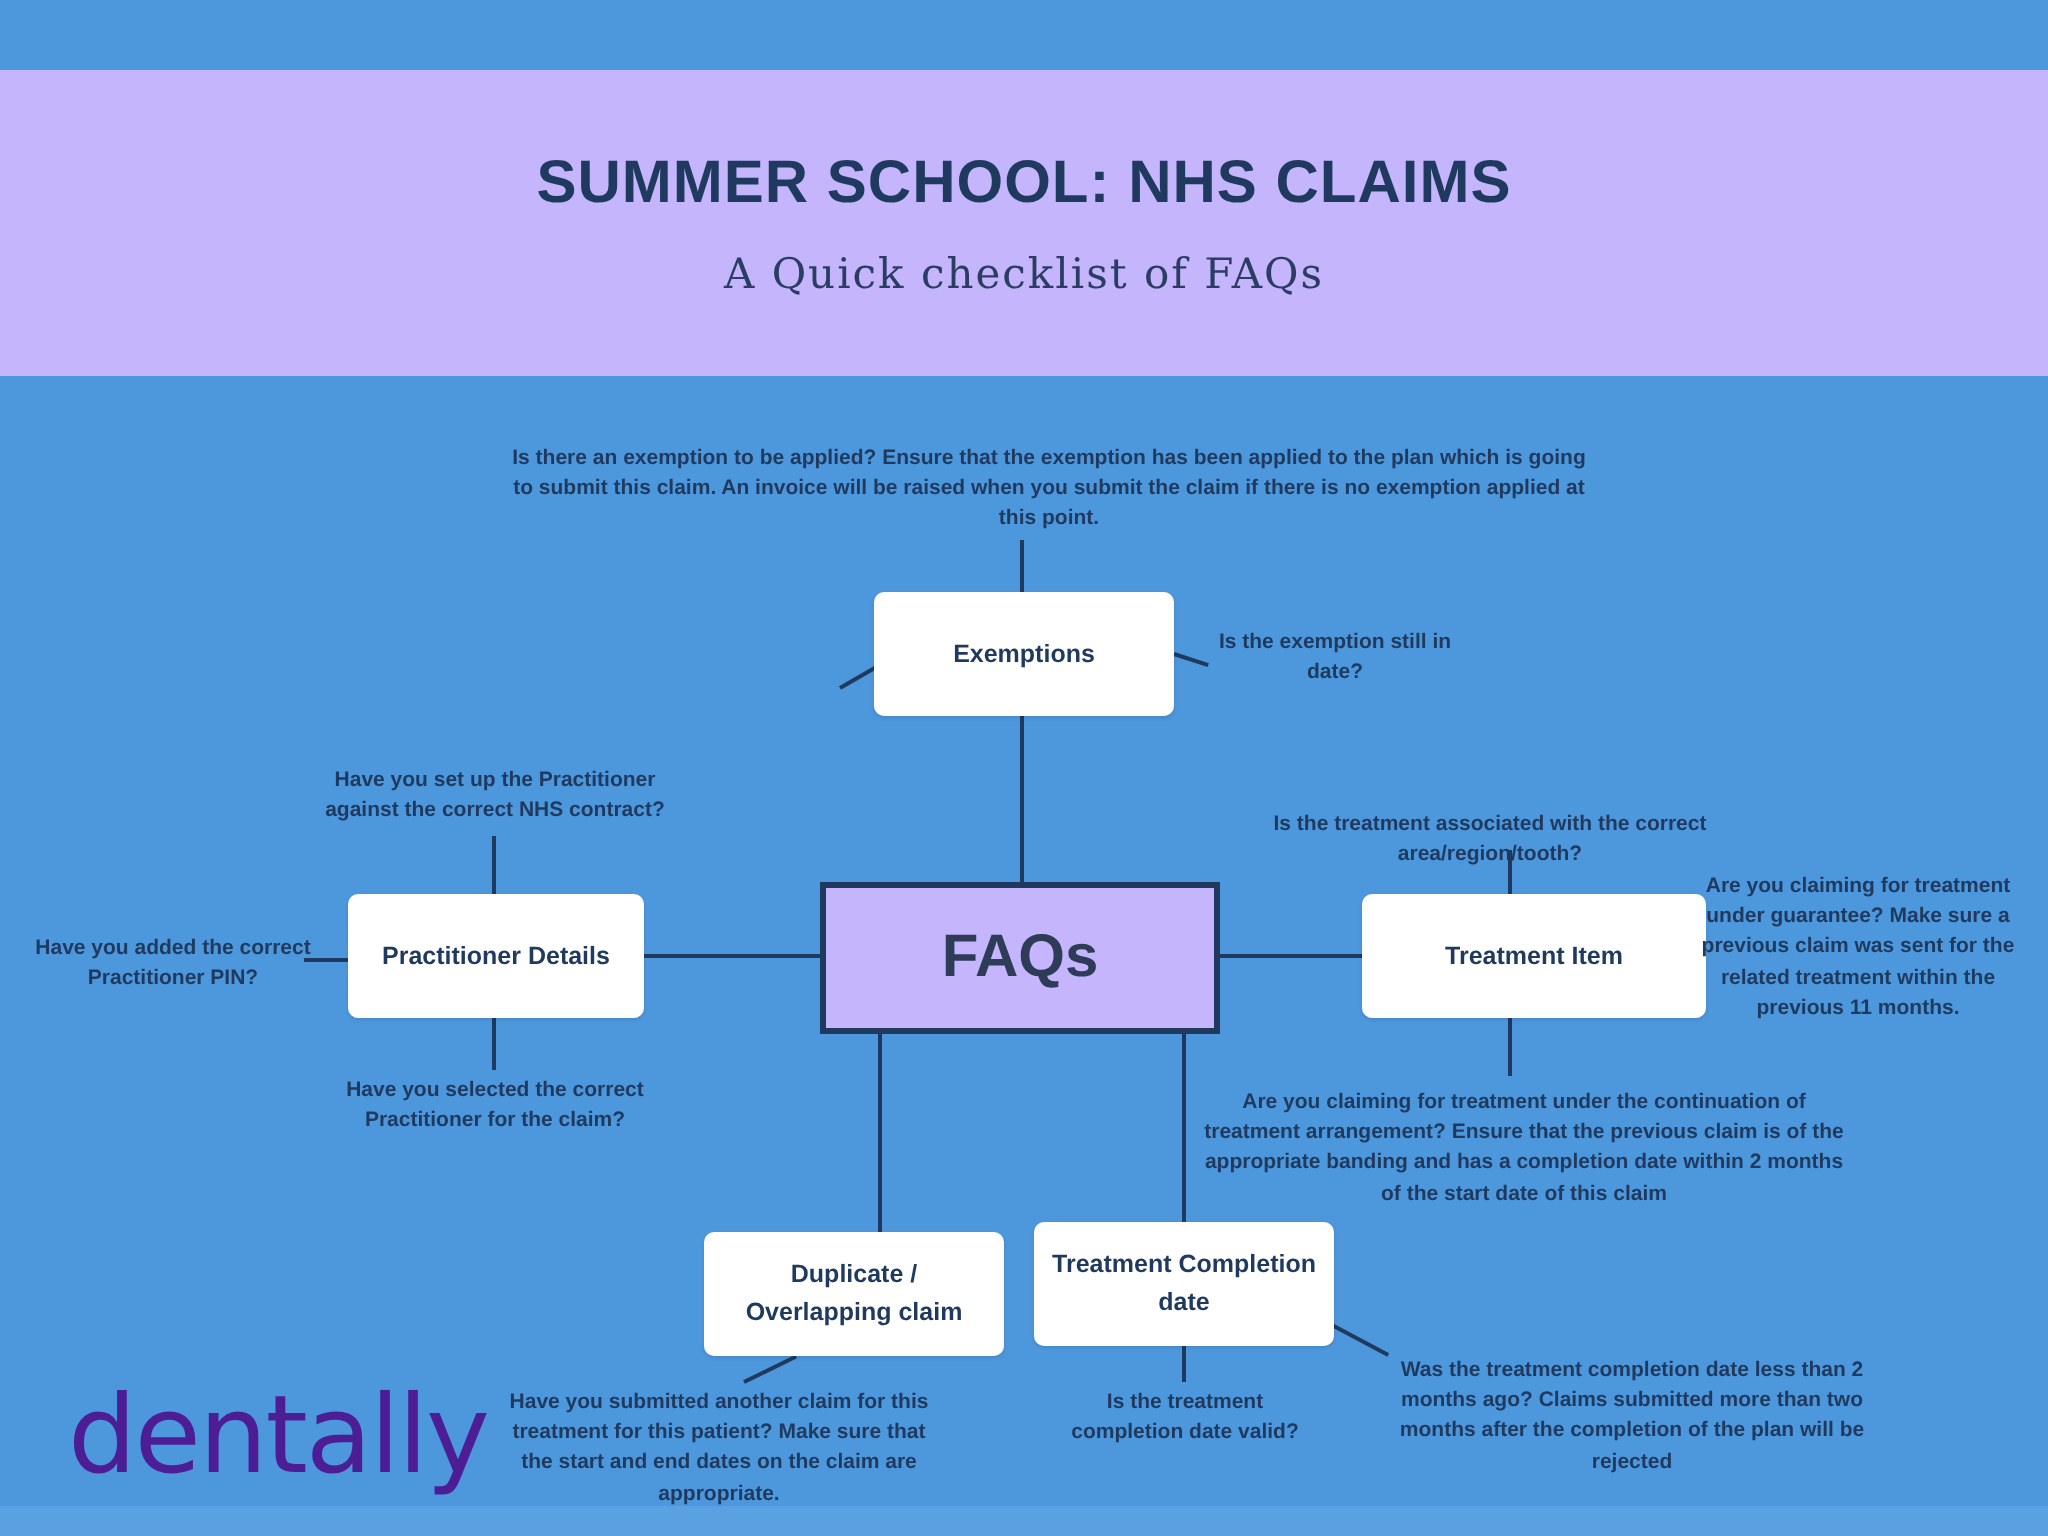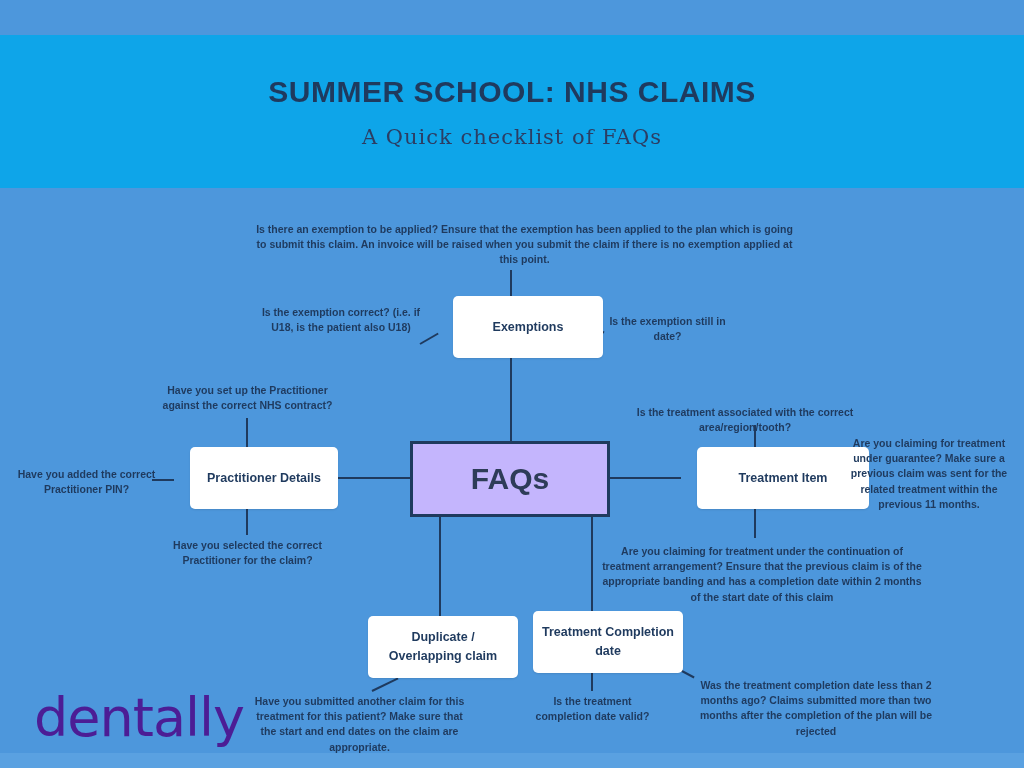--- a/index.html
+++ b/index.html
@@ -1,30 +1,30 @@
 <!DOCTYPE html>
 <html><head>
 <meta charset="utf-8">
 <style>
   * { margin:0; padding:0; box-sizing:border-box; }
   html,body { width:1024px; height:768px; }
   body { font-family:"Liberation Sans", sans-serif; }
   .page { position:relative; width:1024px; height:768px; background:#4d97dc; overflow:hidden; }
 
   
-  .banner { position:absolute; left:0; top:35px; width:1024px; height:153px; background:#0ea5e9;
+  .banner { position:absolute; left:0; top:35px; width:1024px; height:153px; background:#c4b5fd;
             display:flex; flex-direction:column; align-items:center; justify-content:center; gap:16px; }
   .title { color:#1f3a5e; font-size:30px; font-weight:bold; letter-spacing:0.5px; }
   .subtitle { color:#2c3d63; font-family:"DejaVu Serif", serif; font-size:21px; letter-spacing:1px; }
 
   
   .node { position:absolute; background:#ffffff; border-radius:5px; color:#1f3a5e;
           font-weight:bold; font-size:12.5px; line-height:1.5; text-align:center;
           display:flex; align-items:center; justify-content:center; padding:6px;
-          box-shadow:0 1px 2px rgba(0,0,0,0.10);margin-left:16px; }
+          box-shadow:0 1px 2px rgba(0,0,0,0.10); }
   .node-exemptions   { left:437px; top:296px; width:150px; height:62px; }
   .node-practitioner { left:174px; top:447px; width:148px; height:62px; }
   .node-treatment    { left:681px; top:447px; width:172px; height:62px; }
   .node-duplicate    { left:352px; top:616px; width:150px; height:62px; }
   .node-completion   { left:517px; top:611px; width:150px; height:62px; }
 
   .center-node { position:absolute; left:410px; top:441px; width:200px; height:76px;
                  background:#c4b5fd; border:3px solid #1f3a5e; color:#2e3c58;
                  font-weight:bold; font-size:30px; display:flex; align-items:center;
                  justify-content:center; }
@@ -100,21 +100,20 @@
 
   <div class="center-node">FAQs</div>
 
   <div class="node node-exemptions">Exemptions</div>
   <div class="node node-practitioner">Practitioner Details</div>
   <div class="node node-treatment">Treatment Item</div>
   <div class="node node-duplicate">Duplicate / Overlapping claim</div>
   <div class="node node-completion">Treatment Completion date</div>
 
   <div class="ann ann-applied">Is there an exemption to be applied? Ensure that the exemption has been applied to the plan which is going to submit this claim. An invoice will be raised when you submit the claim if there is no exemption applied at this point.</div>
-  <div class="ann ann-correct">Is the exemption correct? (i.e. if U18, is the patient also U18)</div>
   <div class="ann ann-indate">Is the exemption still in date?</div>
   <div class="ann ann-contract">Have you set up the Practitioner against the correct NHS contract?</div>
   <div class="ann ann-pin">Have you added the correct Practitioner PIN?</div>
   <div class="ann ann-selected">Have you selected the correct Practitioner for the claim?</div>
   <div class="ann ann-area">Is the treatment associated with the correct area/region/tooth?</div>
   <div class="ann ann-guarantee">Are you claiming for treatment under guarantee? Make sure a previous claim was sent for the related treatment within the previous 11 months.</div>
   <div class="ann ann-continuation">Are you claiming for treatment under the continuation of treatment arrangement? Ensure that the previous claim is of the appropriate banding and has a completion date within 2 months of the start date of this claim</div>
   <div class="ann ann-valid">Is the treatment completion date valid?</div>
   <div class="ann ann-duplicate">Have you submitted another claim for this treatment for this patient? Make sure that the start and end dates on the claim are appropriate.</div>
   <div class="ann ann-twomonths">Was the treatment completion date less than 2 months ago? Claims submitted more than two months after the completion of the plan will be rejected</div>

